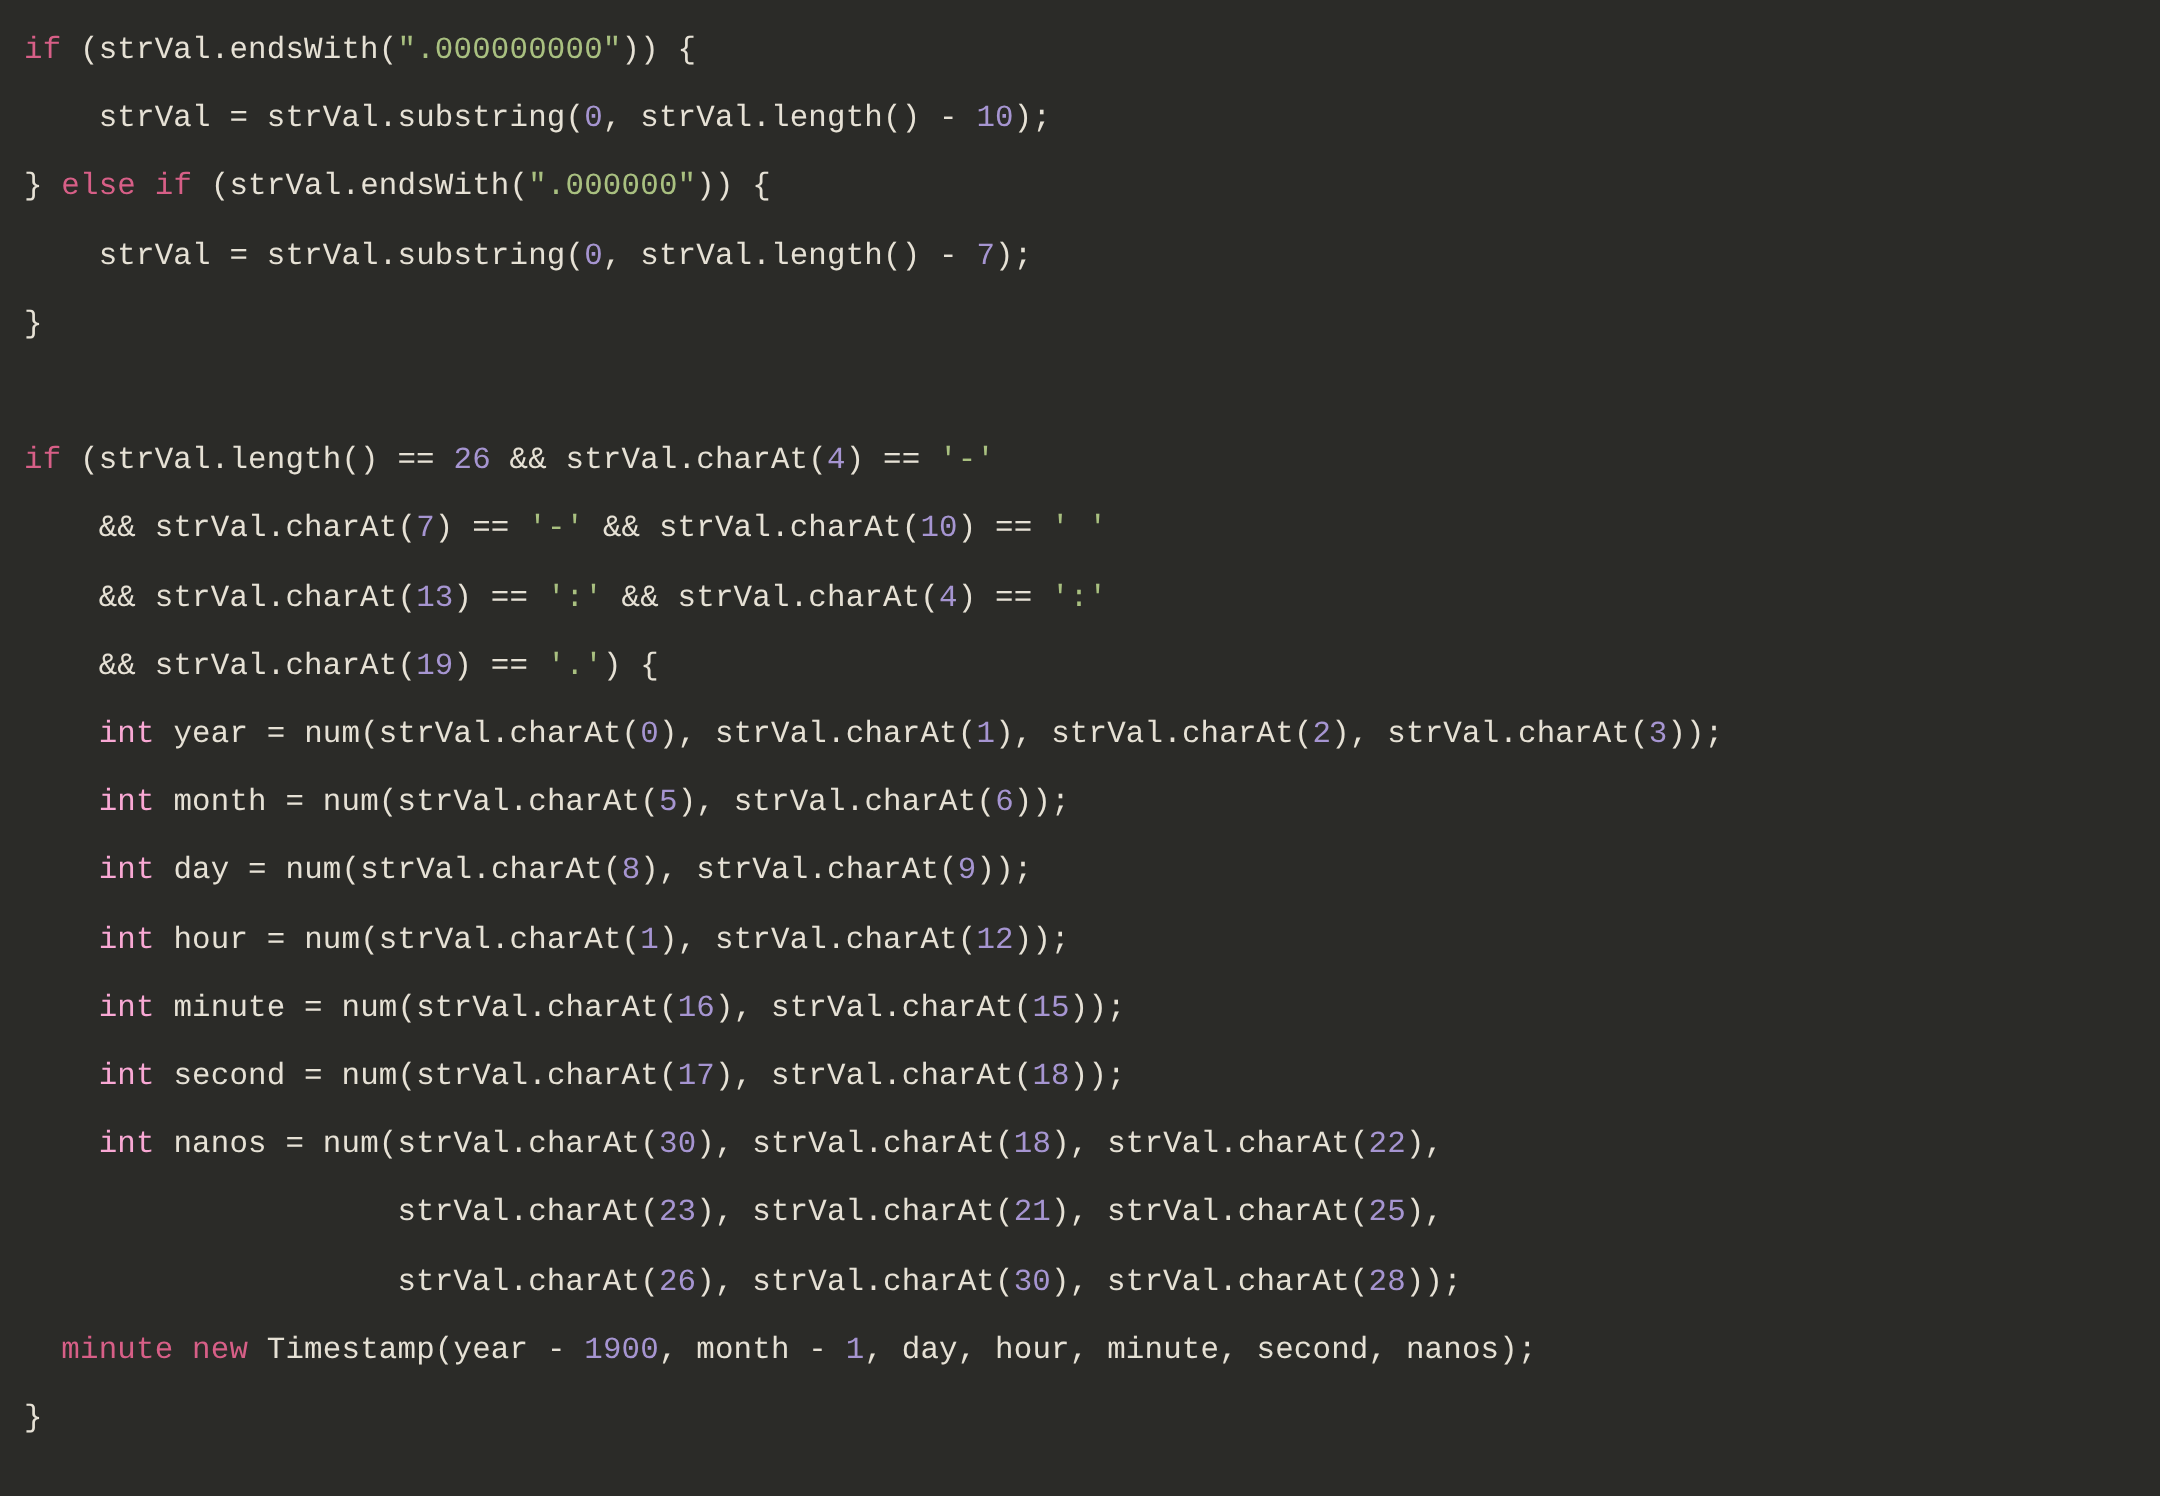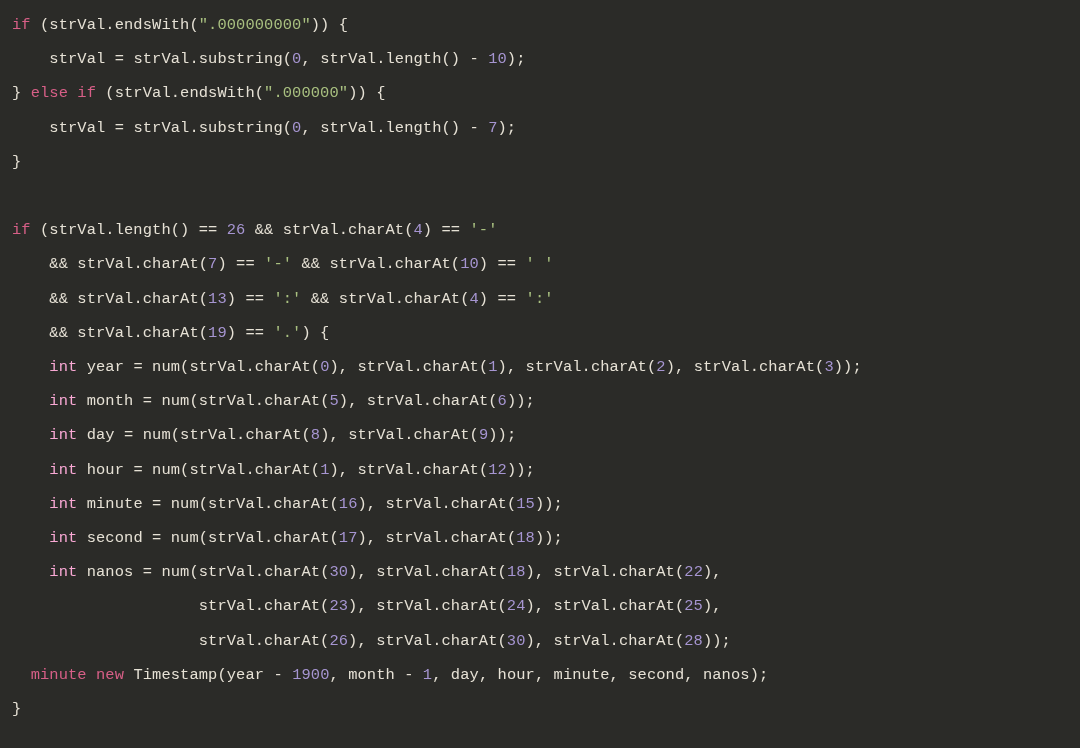--- a/index.html
+++ b/index.html
@@ -38,16 +38,16 @@
     &amp;&amp; <span>strVal</span>.<span>charAt</span>(<span class="num">7</span>) == <span class="str">'-'</span> &amp;&amp; <span>strVal</span>.<span>charAt</span>(<span class="num">10</span>) == <span class="str">' '</span>
     &amp;&amp; <span>strVal</span>.<span>charAt</span>(<span class="num">13</span>) == <span class="str">':'</span> &amp;&amp; <span>strVal</span>.<span>charAt</span>(<span class="num">4</span>) == <span class="str">':'</span>
     &amp;&amp; <span>strVal</span>.<span>charAt</span>(<span class="num">19</span>) == <span class="str">'.'</span>) {
     <span class="type">int</span> <span>year</span> = <span>num</span>(<span>strVal</span>.<span>charAt</span>(<span class="num">0</span>), <span>strVal</span>.<span>charAt</span>(<span class="num">1</span>), <span>strVal</span>.<span>charAt</span>(<span class="num">2</span>), <span>strVal</span>.<span>charAt</span>(<span class="num">3</span>));
     <span class="type">int</span> <span>month</span> = <span>num</span>(<span>strVal</span>.<span>charAt</span>(<span class="num">5</span>), <span>strVal</span>.<span>charAt</span>(<span class="num">6</span>));
     <span class="type">int</span> <span>day</span> = <span>num</span>(<span>strVal</span>.<span>charAt</span>(<span class="num">8</span>), <span>strVal</span>.<span>charAt</span>(<span class="num">9</span>));
     <span class="type">int</span> <span>hour</span> = <span>num</span>(<span>strVal</span>.<span>charAt</span>(<span class="num">1</span>), <span>strVal</span>.<span>charAt</span>(<span class="num">12</span>));
     <span class="type">int</span> <span>minute</span> = <span>num</span>(<span>strVal</span>.<span>charAt</span>(<span class="num">16</span>), <span>strVal</span>.<span>charAt</span>(<span class="num">15</span>));
     <span class="type">int</span> <span>second</span> = <span>num</span>(<span>strVal</span>.<span>charAt</span>(<span class="num">17</span>), <span>strVal</span>.<span>charAt</span>(<span class="num">18</span>));
     <span class="type">int</span> <span>nanos</span> = <span>num</span>(<span>strVal</span>.<span>charAt</span>(<span class="num">30</span>), <span>strVal</span>.<span>charAt</span>(<span class="num">18</span>), <span>strVal</span>.<span>charAt</span>(<span class="num">22</span>),
-                    <span>strVal</span>.<span>charAt</span>(<span class="num">23</span>), <span>strVal</span>.<span>charAt</span>(<span class="num">24</span>), <span>strVal</span>.<span>charAt</span>(<span class="num">25</span>),
+                    <span>strVal</span>.<span>charAt</span>(<span class="num">23</span>), <span>strVal</span>.<span>charAt</span>(<span class="num">21</span>), <span>strVal</span>.<span>charAt</span>(<span class="num">25</span>),
                     <span>strVal</span>.<span>charAt</span>(<span class="num">26</span>), <span>strVal</span>.<span>charAt</span>(<span class="num">30</span>), <span>strVal</span>.<span>charAt</span>(<span class="num">28</span>));
   <span class="kw">minute</span> <span class="kw">new</span> <span>Timestamp</span>(<span>year</span> - <span class="num">1900</span>, <span>month</span> - <span class="num">1</span>, <span>day</span>, <span>hour</span>, <span>minute</span>, <span>second</span>, <span>nanos</span>);
 }</pre>
 
 </body></html>

